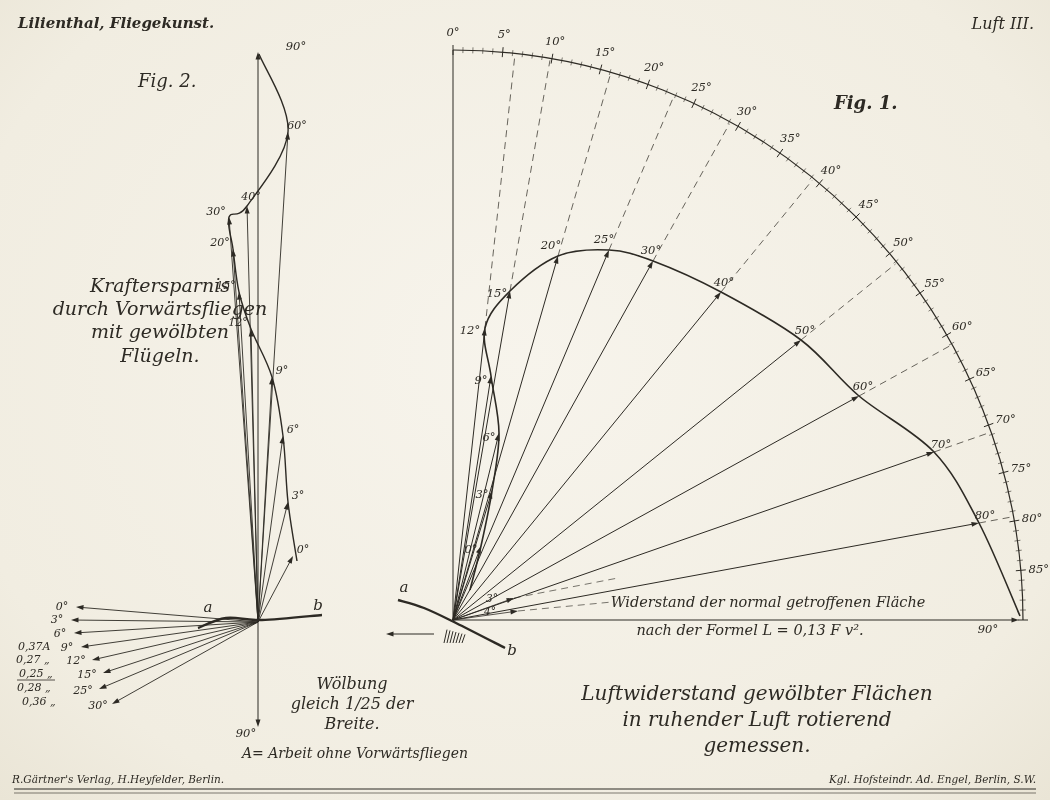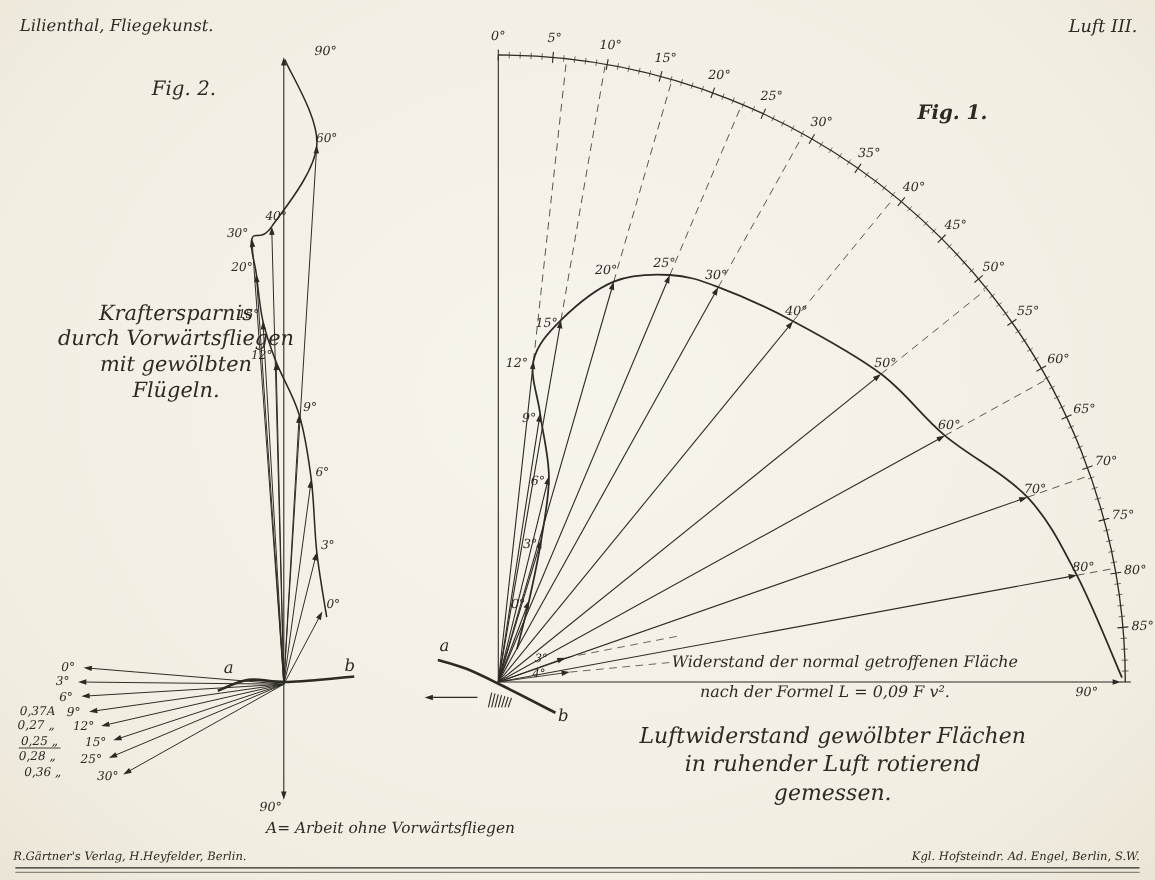--- a/index.html
+++ b/index.html
@@ -11,30 +11,30 @@
     font-family:"DejaVu Serif", serif;
     color:var(--ink);
   }
   .plate{position:absolute;inset:0;}
   svg{position:absolute;left:0;top:0;}
   svg text{font-family:"DejaVu Serif", serif;font-style:italic;fill:var(--ink);}
   .overlay-text{
     position:absolute;font-style:italic;color:var(--ink);
     white-space:pre-line;pointer-events:none;
   }
-  .header-left{left:18px;top:14px;font-size:15px;}
+  .header-left{left:18px;top:14px;font-size:15px;font-weight:bold;}
   .header-right{right:16px;top:14px;font-size:16px;}
   .fig2-label{left:138px;top:70px;font-size:18px;}
   .fig1-label{left:834px;top:92px;font-size:18px;font-weight:bold;}
   .fig2-caption{left:52px;top:274px;width:216px;text-align:center;font-size:19px;line-height:1.22;}
   .fig2-note{left:262px;top:674px;width:180px;text-align:center;font-size:16px;line-height:1.25;}
   .fig2-footnote{left:225px;top:745px;width:260px;text-align:center;font-size:14px;}
   .fig1-baseline1{left:560px;top:594px;width:416px;text-align:center;font-size:14.5px;}
   .fig1-baseline2{left:545px;top:622px;width:410px;text-align:center;font-size:14.5px;}
-  .fig1-caption{left:572px;top:655px;width:370px;text-align:center;font-size:20px;line-height:1.3;}
+  .fig1-caption{left:572px;top:680px;width:370px;text-align:center;font-size:20px;line-height:1.3;}
   .footer-left{left:12px;top:773px;font-size:10.5px;}
   .footer-right{right:14px;top:773px;font-size:10.5px;}
 </style>
 </head>
 <body>
 
 <div class="plate">
   <svg id="diagram" width="1050" height="800" viewBox="0 0 1050 800">
       <g>
         <line x1="453" y1="50" x2="453" y2="620" stroke="#2d2a24" stroke-width="1"></line>
@@ -306,22 +306,24 @@
   <div class="overlay-text header-left">Lilienthal, Fliegekunst.</div>
   <div class="overlay-text header-right">Luft III.</div>
 
   <div class="overlay-text fig2-label">Fig. 2.</div>
   <div class="overlay-text fig1-label">Fig. 1.</div>
 
   <div class="overlay-text fig2-caption">Kraftersparnis
 durch Vorwärtsfliegen
 mit gewölbten
 Flügeln.</div>
+  <div class="overlay-text fig2-note">Wölbung
+gleich 1/25 der Breite.</div>
   <div class="overlay-text fig2-footnote">A= Arbeit ohne Vorwärtsfliegen</div>
 
   <div class="overlay-text fig1-baseline1">Widerstand der normal getroffenen Fläche</div>
-  <div class="overlay-text fig1-baseline2">nach der Formel  L = 0,09 F v².</div>
+  <div class="overlay-text fig1-baseline2">nach der Formel  L = 0,13 F v².</div>
   <div class="overlay-text fig1-caption">Luftwiderstand gewölbter Flächen
 in ruhender Luft rotierend gemessen.</div>
 
   <div class="overlay-text footer-left">R.Gärtner's Verlag, H.Heyfelder, Berlin.</div>
   <div class="overlay-text footer-right">Kgl. Hofsteindr. Ad. Engel, Berlin, S.W.</div>
 </div>
 
 </body></html>

